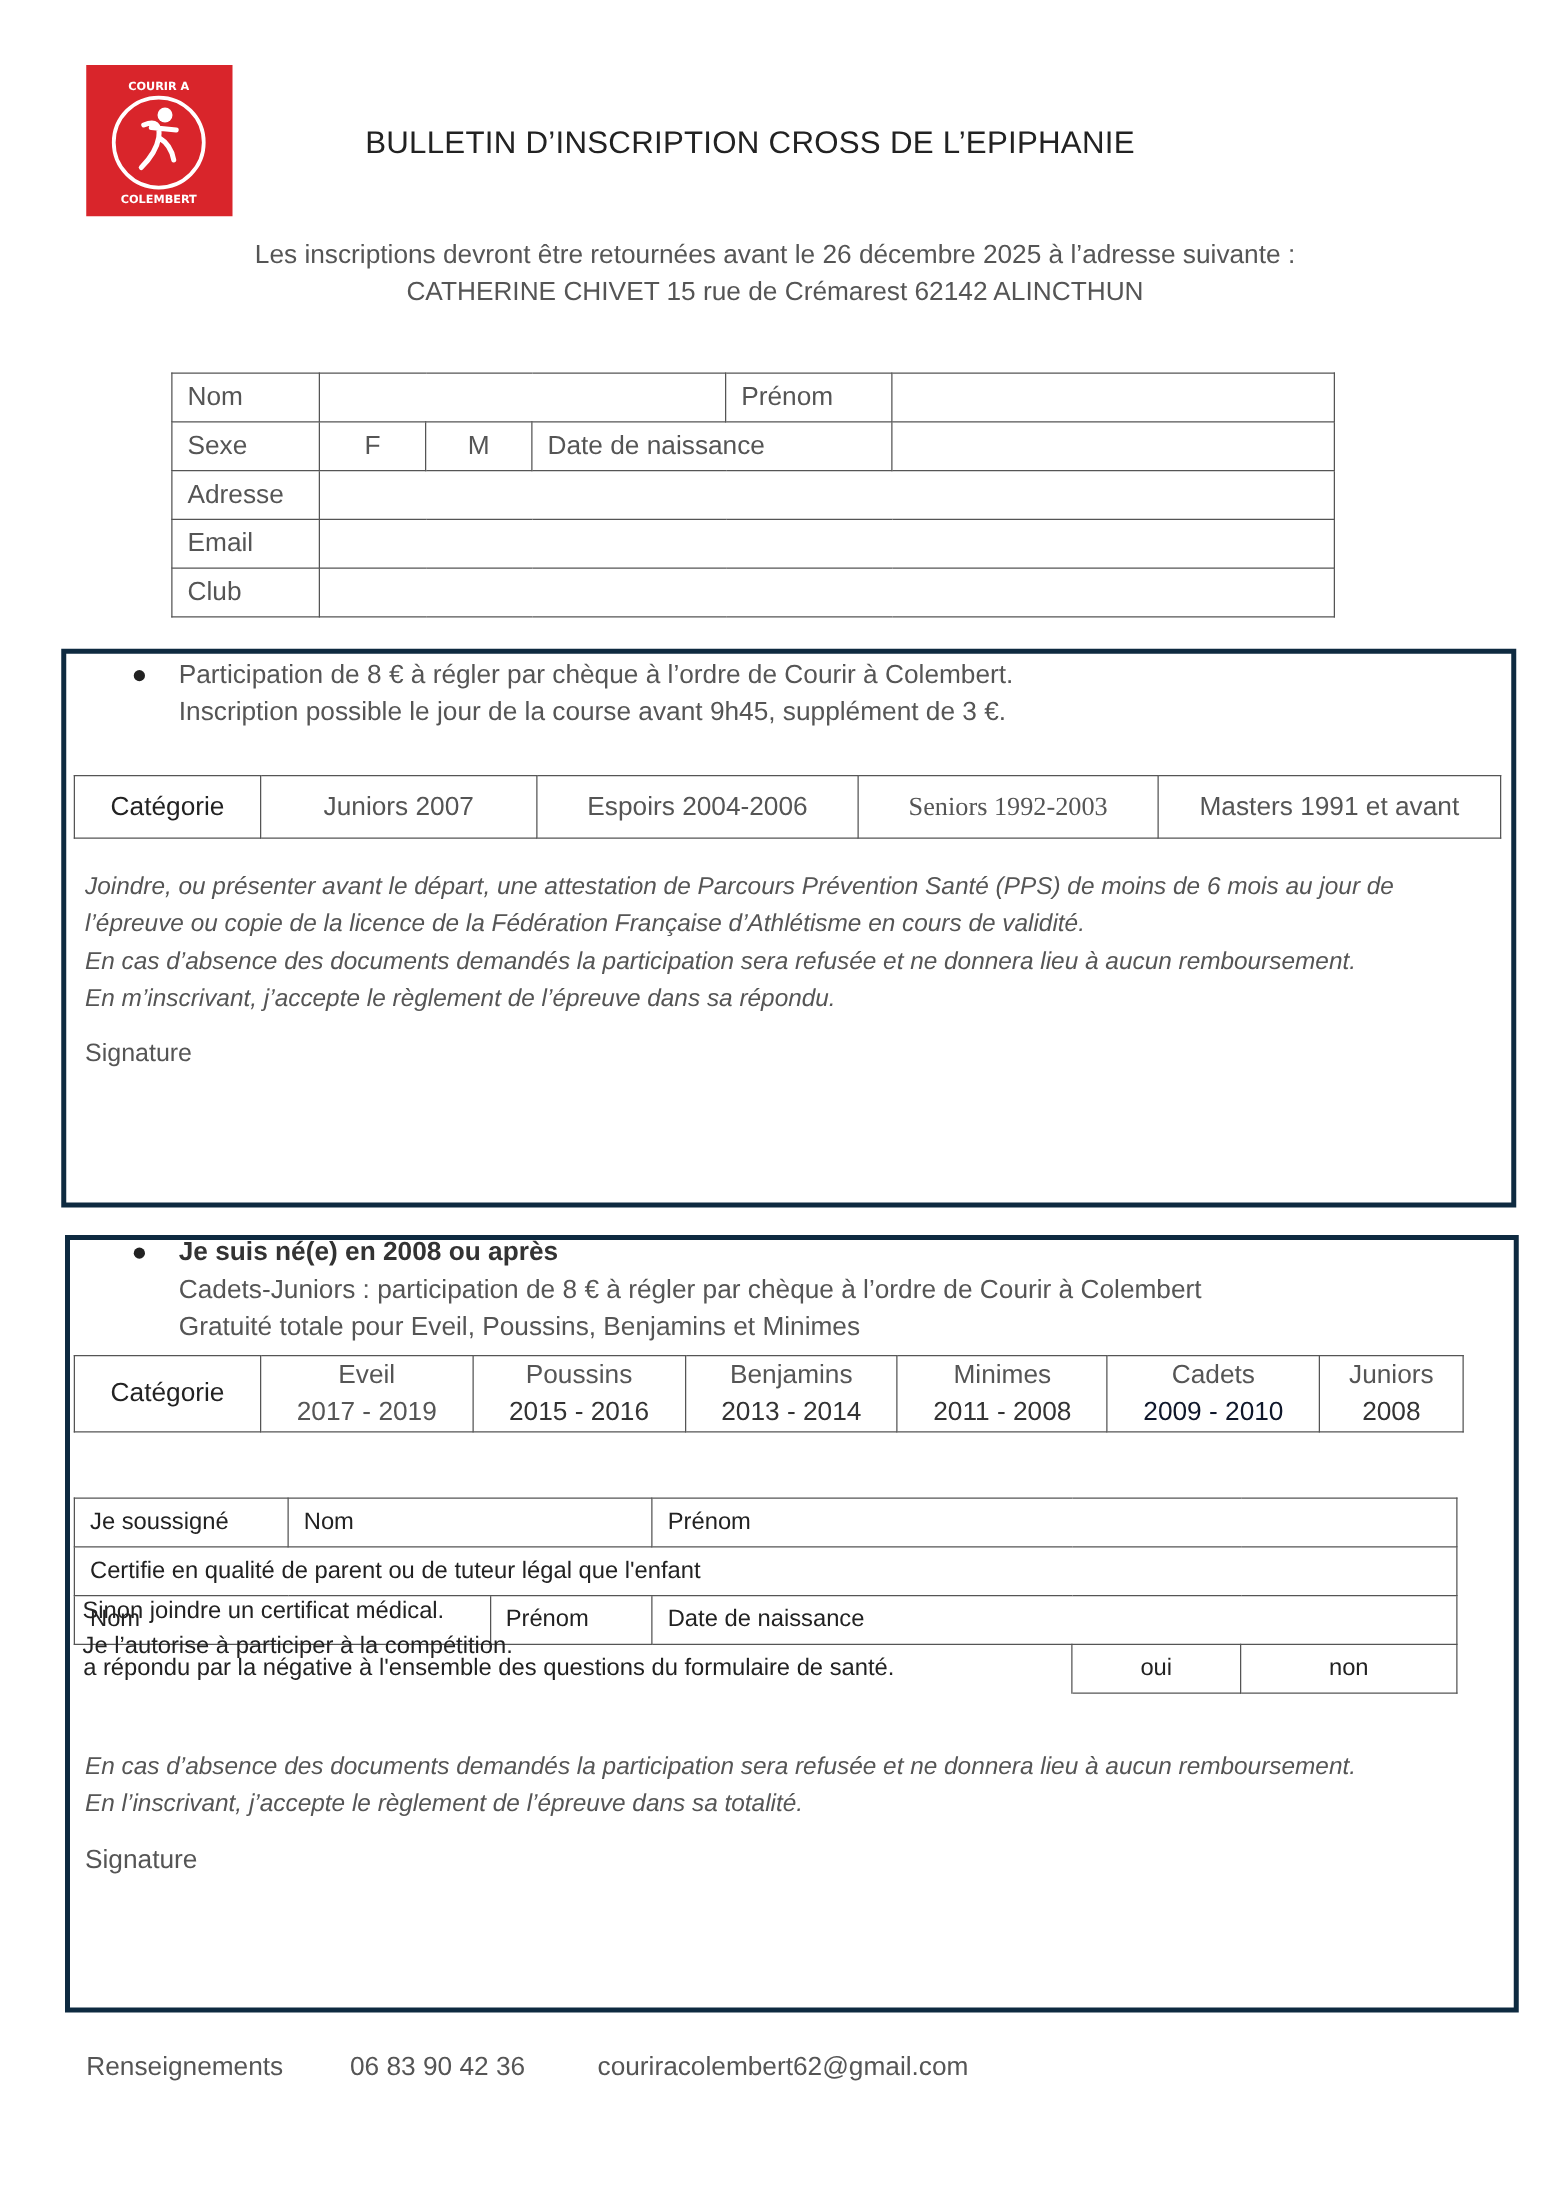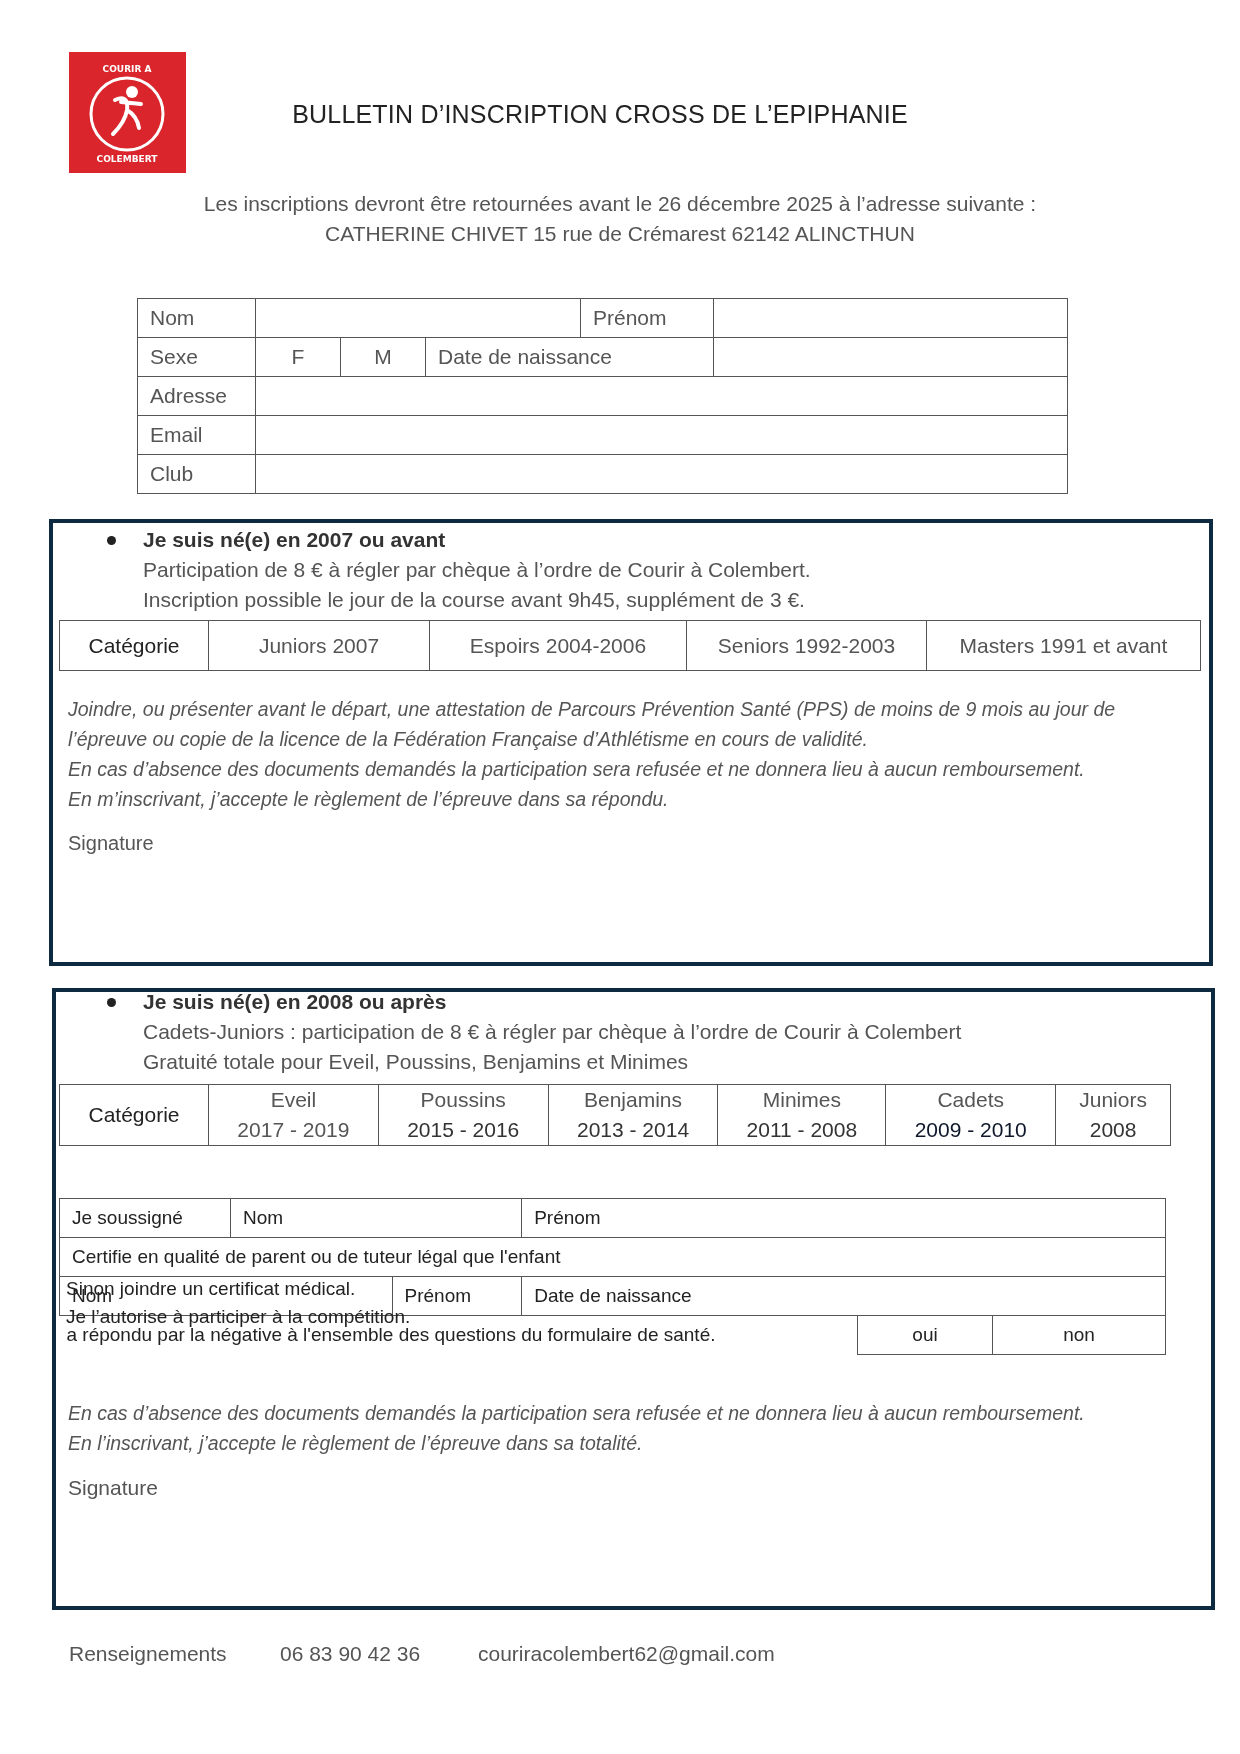--- a/index.html
+++ b/index.html
@@ -66,37 +66,36 @@
   <tr>
     <td>Club</td>
     <td colspan="5"></td>
   </tr>
 </tbody>
   </table>
 
 <div class="box" style="left:49px; top:519px; width:1164px; height:447px;"></div>
 <div class="bullet-row" style="left:143px; top:525px;">
   <span class="dot"></span>
-  <div class="bold">Je suis né(e) en 2007 ou avant</div>
   <div>Participation de 8 € à régler par chèque à l’ordre de Courir à Colembert.</div>
   <div>Inscription possible le jour de la course avant 9h45, supplément de 3 €.</div>
 </div>
 <table class="grid" style="left:59px; top:620px; width:1142px;">
   <tbody>
       <tr>
     <td class="center" style="width:124px; height:49px; color:#222;">Catégorie</td>
     <td class="center" style="width:196px;">Juniors 2007</td>
     <td class="center" style="width:232px;">Espoirs 2004-2006</td>
-    <td class="center" style="width:215px;">Seniors 1992-2003</td>
+    <td class="center" style="width:215px;font-family:Liberation Serif, serif;">Seniors 1992-2003</td>
     <td class="center">Masters 1991 et avant</td>
   </tr>
 </tbody>
   </table>
 <div class="abs italic" style="left:68px; top:694px; width:1130px;">
-  <div>Joindre, ou présenter avant le départ, une attestation de Parcours Prévention Santé (PPS) de moins de 9 mois au jour de</div>
+  <div>Joindre, ou présenter avant le départ, une attestation de Parcours Prévention Santé (PPS) de moins de 6 mois au jour de</div>
   <div>l’épreuve ou copie de la licence de la Fédération Française d’Athlétisme en cours de validité.</div>
   <div>En cas d’absence des documents demandés la participation sera refusée et ne donnera lieu à aucun remboursement.</div>
   <div>En m’inscrivant, j’accepte le règlement de l’épreuve dans sa répondu.</div>
 </div>
 <div class="abs plain" style="left:68px; top:832px;">Signature</div>
 <div class="abs" style="left:68px; top:862px; width:1130px; height:90px;"></div>
 
 <div class="box" style="left:52px; top:988px; width:1163px; height:622px;"></div>
 <div class="bullet-row" style="left:143px; top:987px;">
   <span class="dot"></span>

